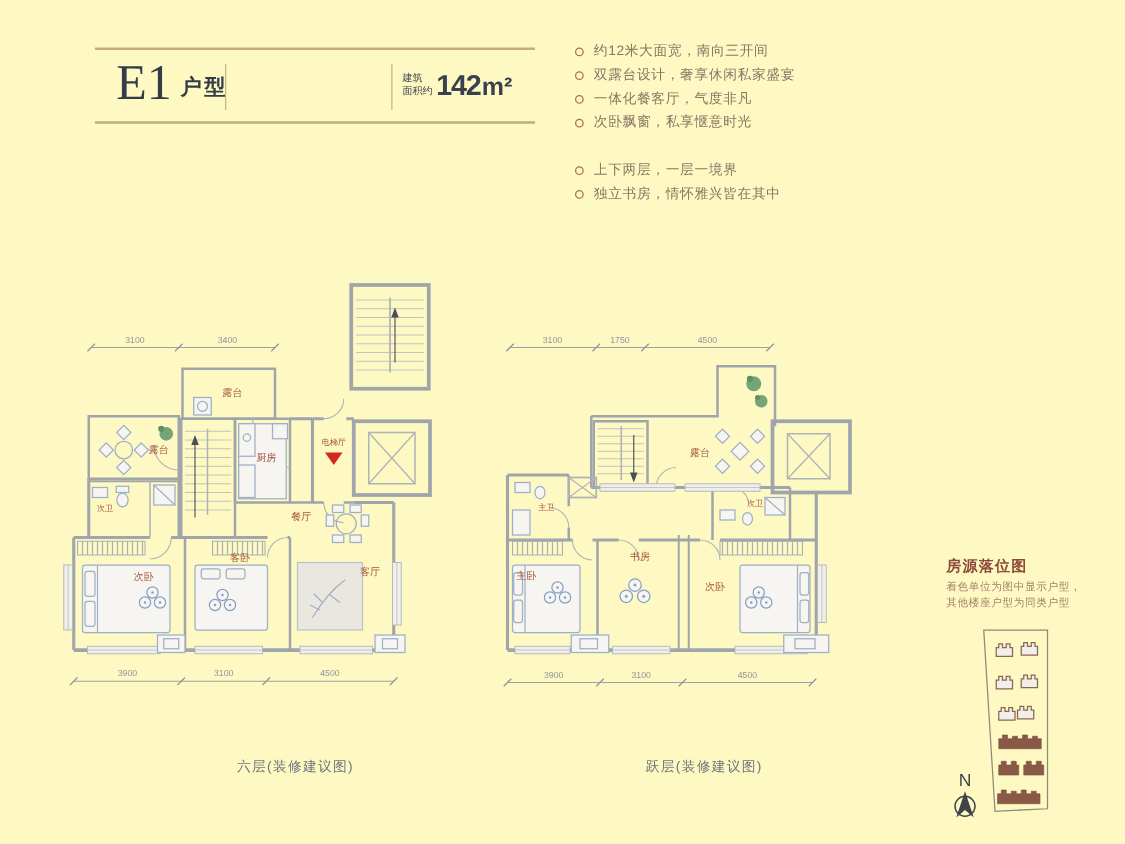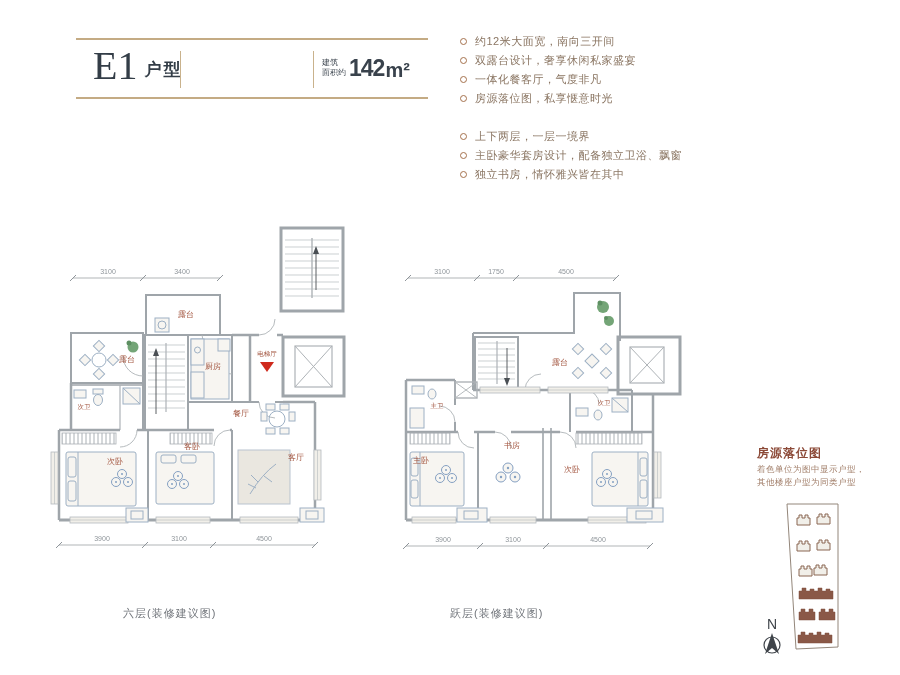--- a/index.html
+++ b/index.html
@@ -1,16 +1,16 @@
 <!DOCTYPE html>
 <html><head>
 <meta charset="utf-8">
 <style>
   html,body{margin:0;padding:0;background:#e8e5df;}
-  .page{position:relative;width:900px;height:675px;background:#ffffff;overflow:hidden;
+  .page{position:relative;width:900px;height:675px;background:#fef9c3;overflow:hidden;
         font-family:"Liberation Sans",sans-serif;}
   
   .rule{position:absolute;height:2px;background:#c4ab84;}
   .rule.top{left:76px;top:38px;width:352px;}
   .rule.bottom{left:76px;top:97px;width:352px;}
   .hdr-seg-divider{position:absolute;top:51px;width:1px;height:37px;background:#c9b28c;}
   .unit-block{position:absolute;left:93px;top:44px;display:flex;align-items:flex-end;color:#333d47;}
   .unit-code{font-family:"Liberation Serif",serif;font-size:40px;line-height:44px;}
   .unit-suffix{font-size:17px;font-weight:700;margin-left:7px;margin-bottom:7px;letter-spacing:2px;}
   .rooms-summary{position:absolute;left:197px;top:57px;font-size:20px;font-weight:700;
@@ -19,21 +19,21 @@
   .area-prefix{font-size:8px;line-height:10px;margin-bottom:7px;margin-right:3px;text-align:left;}
   .area-number{font-size:23px;font-weight:700;line-height:33px;letter-spacing:-1px;}
   .area-unit{font-size:20px;font-weight:700;margin-bottom:3px;margin-left:1px;}
   
   .features{position:absolute;left:460px;margin:0;padding:0;list-style:none;}
   .features.g1{top:33px;} .features.g2{top:128px;}
   .features li{display:flex;align-items:flex-start;height:19px;}
   .bullet{width:5px;height:5px;border:1px solid #a5714d;border-radius:50%;margin:5px 8px 0 0;flex:none;}
   .feat-text{font-size:11px;color:#8a7562;letter-spacing:0.5px;line-height:16px;}
   
-  .plan-caption{position:absolute;width:160px;text-align:left;font-size:11px;color:#70747a;letter-spacing:1px;}
+  .plan-caption{position:absolute;width:160px;text-align:right;font-size:11px;color:#70747a;letter-spacing:1px;}
   svg text{font-family:"Liberation Sans",sans-serif;}
   .room-label{fill:#a2543e;font-size:8px;text-anchor:middle;}
   .room-label.small{font-size:6.5px;}
   .dim-text{fill:#8f959a;font-size:7px;text-anchor:middle;}
   .dim-line{stroke:#8f959a;stroke-width:0.7;}
   .tick{stroke:#8f959a;stroke-width:1;}
   .wall{stroke:#9fa5aa;fill:none;}
   .wall-thin{stroke:#aeb3b7;fill:none;}
   .tread{stroke:#b6bbbf;stroke-width:0.7;}
   .furn{stroke:#9db0c4;fill:#f7f5f1;stroke-width:1;}
@@ -79,31 +79,27 @@
     <li>
         <span class="bullet"></span>
         <span class="feat-text">双露台设计，奢享休闲私家盛宴</span>
       </li>
     <li>
         <span class="bullet"></span>
         <span class="feat-text">一体化餐客厅，气度非凡</span>
       </li>
     <li>
         <span class="bullet"></span>
-        <span class="feat-text">房源落位图，私享惬意时光</span>
+        <span class="feat-text">次卧飘窗，私享惬意时光</span>
       </li>
   </ul>
   <ul class="features g2">
     <li>
         <span class="bullet"></span>
         <span class="feat-text">上下两层，一层一境界</span>
-      </li>
-    <li>
-        <span class="bullet"></span>
-        <span class="feat-text">主卧豪华套房设计，配备独立卫浴、飘窗</span>
       </li>
     <li>
         <span class="bullet"></span>
         <span class="feat-text">独立书房，情怀雅兴皆在其中</span>
       </li>
   </ul>
 
   <svg style="position:absolute;left:48px;top:222px" width="322" height="348" viewBox="48 222 322 348">
     <defs>
       <pattern id="hatchL" width="4" height="12" patternUnits="userSpaceOnUse">

